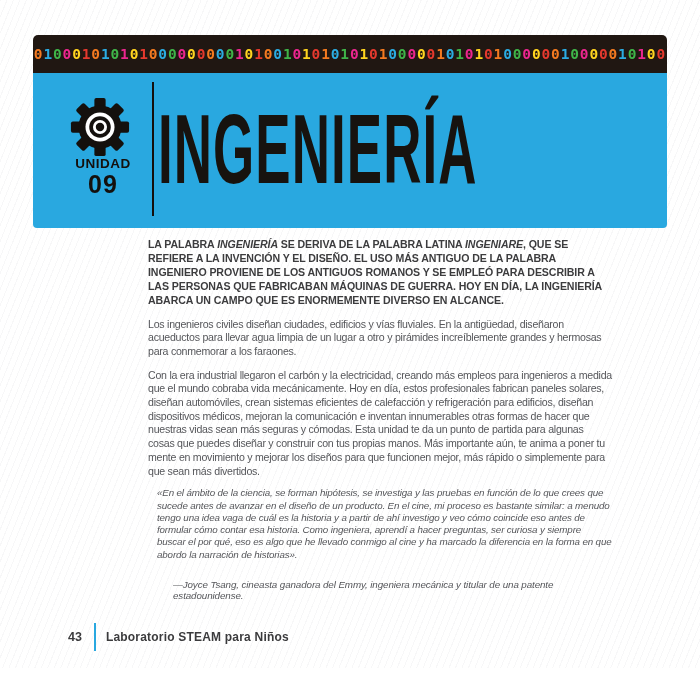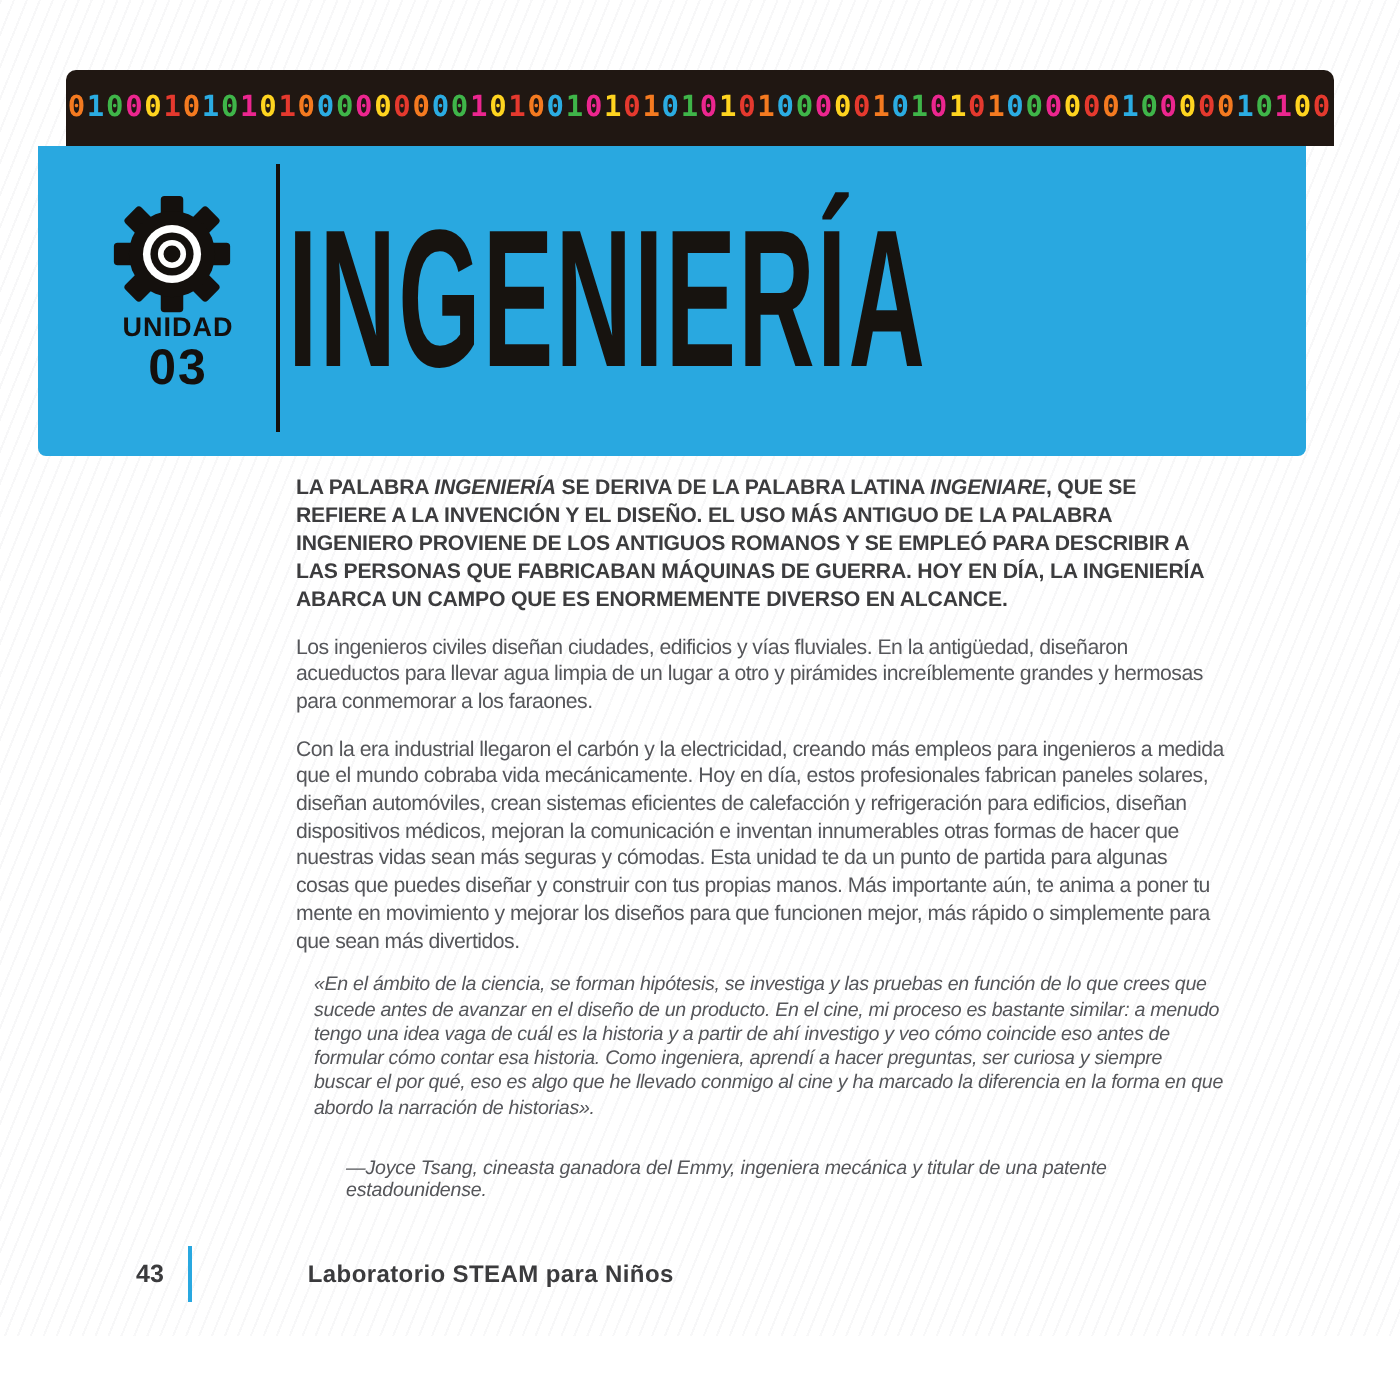--- a/index.html
+++ b/index.html
@@ -21,21 +21,21 @@
     background:#201712;border-radius:5px 5px 0 0;
     display:flex;align-items:center;
   }
   .binary{
     flex:1;display:flex;justify-content:space-evenly;
     font-family:"DejaVu Sans Mono",monospace;font-weight:bold;
     font-size:14.5px;line-height:1;
   }
   
   .unit-header{
-    position:absolute;left:19px;top:73px;width:634px;height:155px;
+    position:absolute;left:33px;top:73px;width:634px;height:155px;
     background:#29A8E0;border-radius:0 0 4px 4px;
   }
   .gear{position:absolute;left:37px;top:24px;}
   .unit-label{
     position:absolute;left:30px;top:83px;width:80px;text-align:center;
     font-size:13.5px;font-weight:bold;color:#14100d;letter-spacing:0.5px;
   }
   .unit-number{
     position:absolute;left:30px;top:97px;width:80px;text-align:center;
     font-size:25px;font-weight:bold;color:#14100d;letter-spacing:1px;
@@ -63,21 +63,21 @@
     line-height:12.3px;letter-spacing:-0.15px;color:#55565a;
   }
   .attribution{
     margin:18px 0 0 25px;font-style:italic;font-size:9.8px;
     letter-spacing:-0.1px;color:#55565a;
   }
   
   .footer{position:absolute;left:68px;top:622px;height:30px;display:flex;align-items:center;}
   .page-number{font-size:12.5px;font-weight:bold;color:#3b3b3d;}
   .footer-divider{width:2px;height:28px;background:#29A8E0;margin:0 10px 0 12px;}
-  .book-title{font-size:12px;font-weight:bold;color:#3b3b3d;letter-spacing:0.2px;margin-left:48px;}
+  .book-title{font-size:12px;font-weight:bold;color:#3b3b3d;letter-spacing:0.2px;}
 </style>
 </head>
 <body>
 
 <div class="paper"></div>
 
 <div class="top-bar">
   <div class="binary">
       <span style="color: rgb(244, 122, 32);">0</span>
       <span style="color: rgb(43, 172, 226);">1</span>
@@ -156,21 +156,21 @@
       <rect x="26" y="1" width="12" height="62" rx="2" transform="rotate(90 32 32)"></rect>
       <rect x="26" y="1" width="12" height="62" rx="2" transform="rotate(135 32 32)"></rect>
       <circle cx="32" cy="32" r="23"></circle>
     </g>
     <circle cx="32" cy="32" r="15.5" fill="#ffffff"></circle>
     <circle cx="32" cy="32" r="11.5" fill="#14100d"></circle>
     <circle cx="32" cy="32" r="7.5" fill="#ffffff"></circle>
     <circle cx="32" cy="32" r="4.5" fill="#14100d"></circle>
   </svg>
   <div class="unit-label">UNIDAD</div>
-  <div class="unit-number">03</div>
+  <div class="unit-number">09</div>
   <div class="header-divider"></div>
   <div class="page-title">INGENIERÍA</div>
 </div>
 
 <div class="content">
   <div class="intro"><span>LA PALABRA </span><i>INGENIERÍA</i><span> SE DERIVA DE LA PALABRA LATINA </span><i>INGENIARE</i><span>, QUE SE REFIERE A LA INVENCIÓN Y EL DISEÑO. EL USO MÁS ANTIGUO DE LA PALABRA INGENIERO PROVIENE DE LOS ANTIGUOS ROMANOS Y SE EMPLEÓ PARA DESCRIBIR A LAS PERSONAS QUE FABRICABAN MÁQUINAS DE GUERRA. HOY EN DÍA, LA INGENIERÍA ABARCA UN CAMPO QUE ES ENORMEMENTE DIVERSO EN ALCANCE.</span></div>
   <div class="para">Los ingenieros civiles diseñan ciudades, edificios y vías fluviales. En la antigüedad, diseñaron acueductos para llevar agua limpia de un lugar a otro y pirámides increíblemente grandes y hermosas para conmemorar a los faraones.</div>
   <div class="para">Con la era industrial llegaron el carbón y la electricidad, creando más empleos para ingenieros a medida que el mundo cobraba vida mecánicamente. Hoy en día, estos profesionales fabrican paneles solares, diseñan automóviles, crean sistemas eficientes de calefacción y refrigeración para edificios, diseñan dispositivos médicos, mejoran la comunicación e inventan innumerables otras formas de hacer que nuestras vidas sean más seguras y cómodas. Esta unidad te da un punto de partida para algunas cosas que puedes diseñar y construir con tus propias manos. Más importante aún, te anima a poner tu mente en movimiento y mejorar los diseños para que funcionen mejor, más rápido o simplemente para que sean más divertidos.</div>
   <div class="quote">«En el ámbito de la ciencia, se forman hipótesis, se investiga y las pruebas en función de lo que crees que sucede antes de avanzar en el diseño de un producto. En el cine, mi proceso es bastante similar: a menudo tengo una idea vaga de cuál es la historia y a partir de ahí investigo y veo cómo coincide eso antes de formular cómo contar esa historia. Como ingeniera, aprendí a hacer preguntas, ser curiosa y siempre buscar el por qué, eso es algo que he llevado conmigo al cine y ha marcado la diferencia en la forma en que abordo la narración de historias».</div>
   <div class="attribution">—Joyce Tsang, cineasta ganadora del Emmy, ingeniera mecánica y titular de una patente estadounidense.</div>

